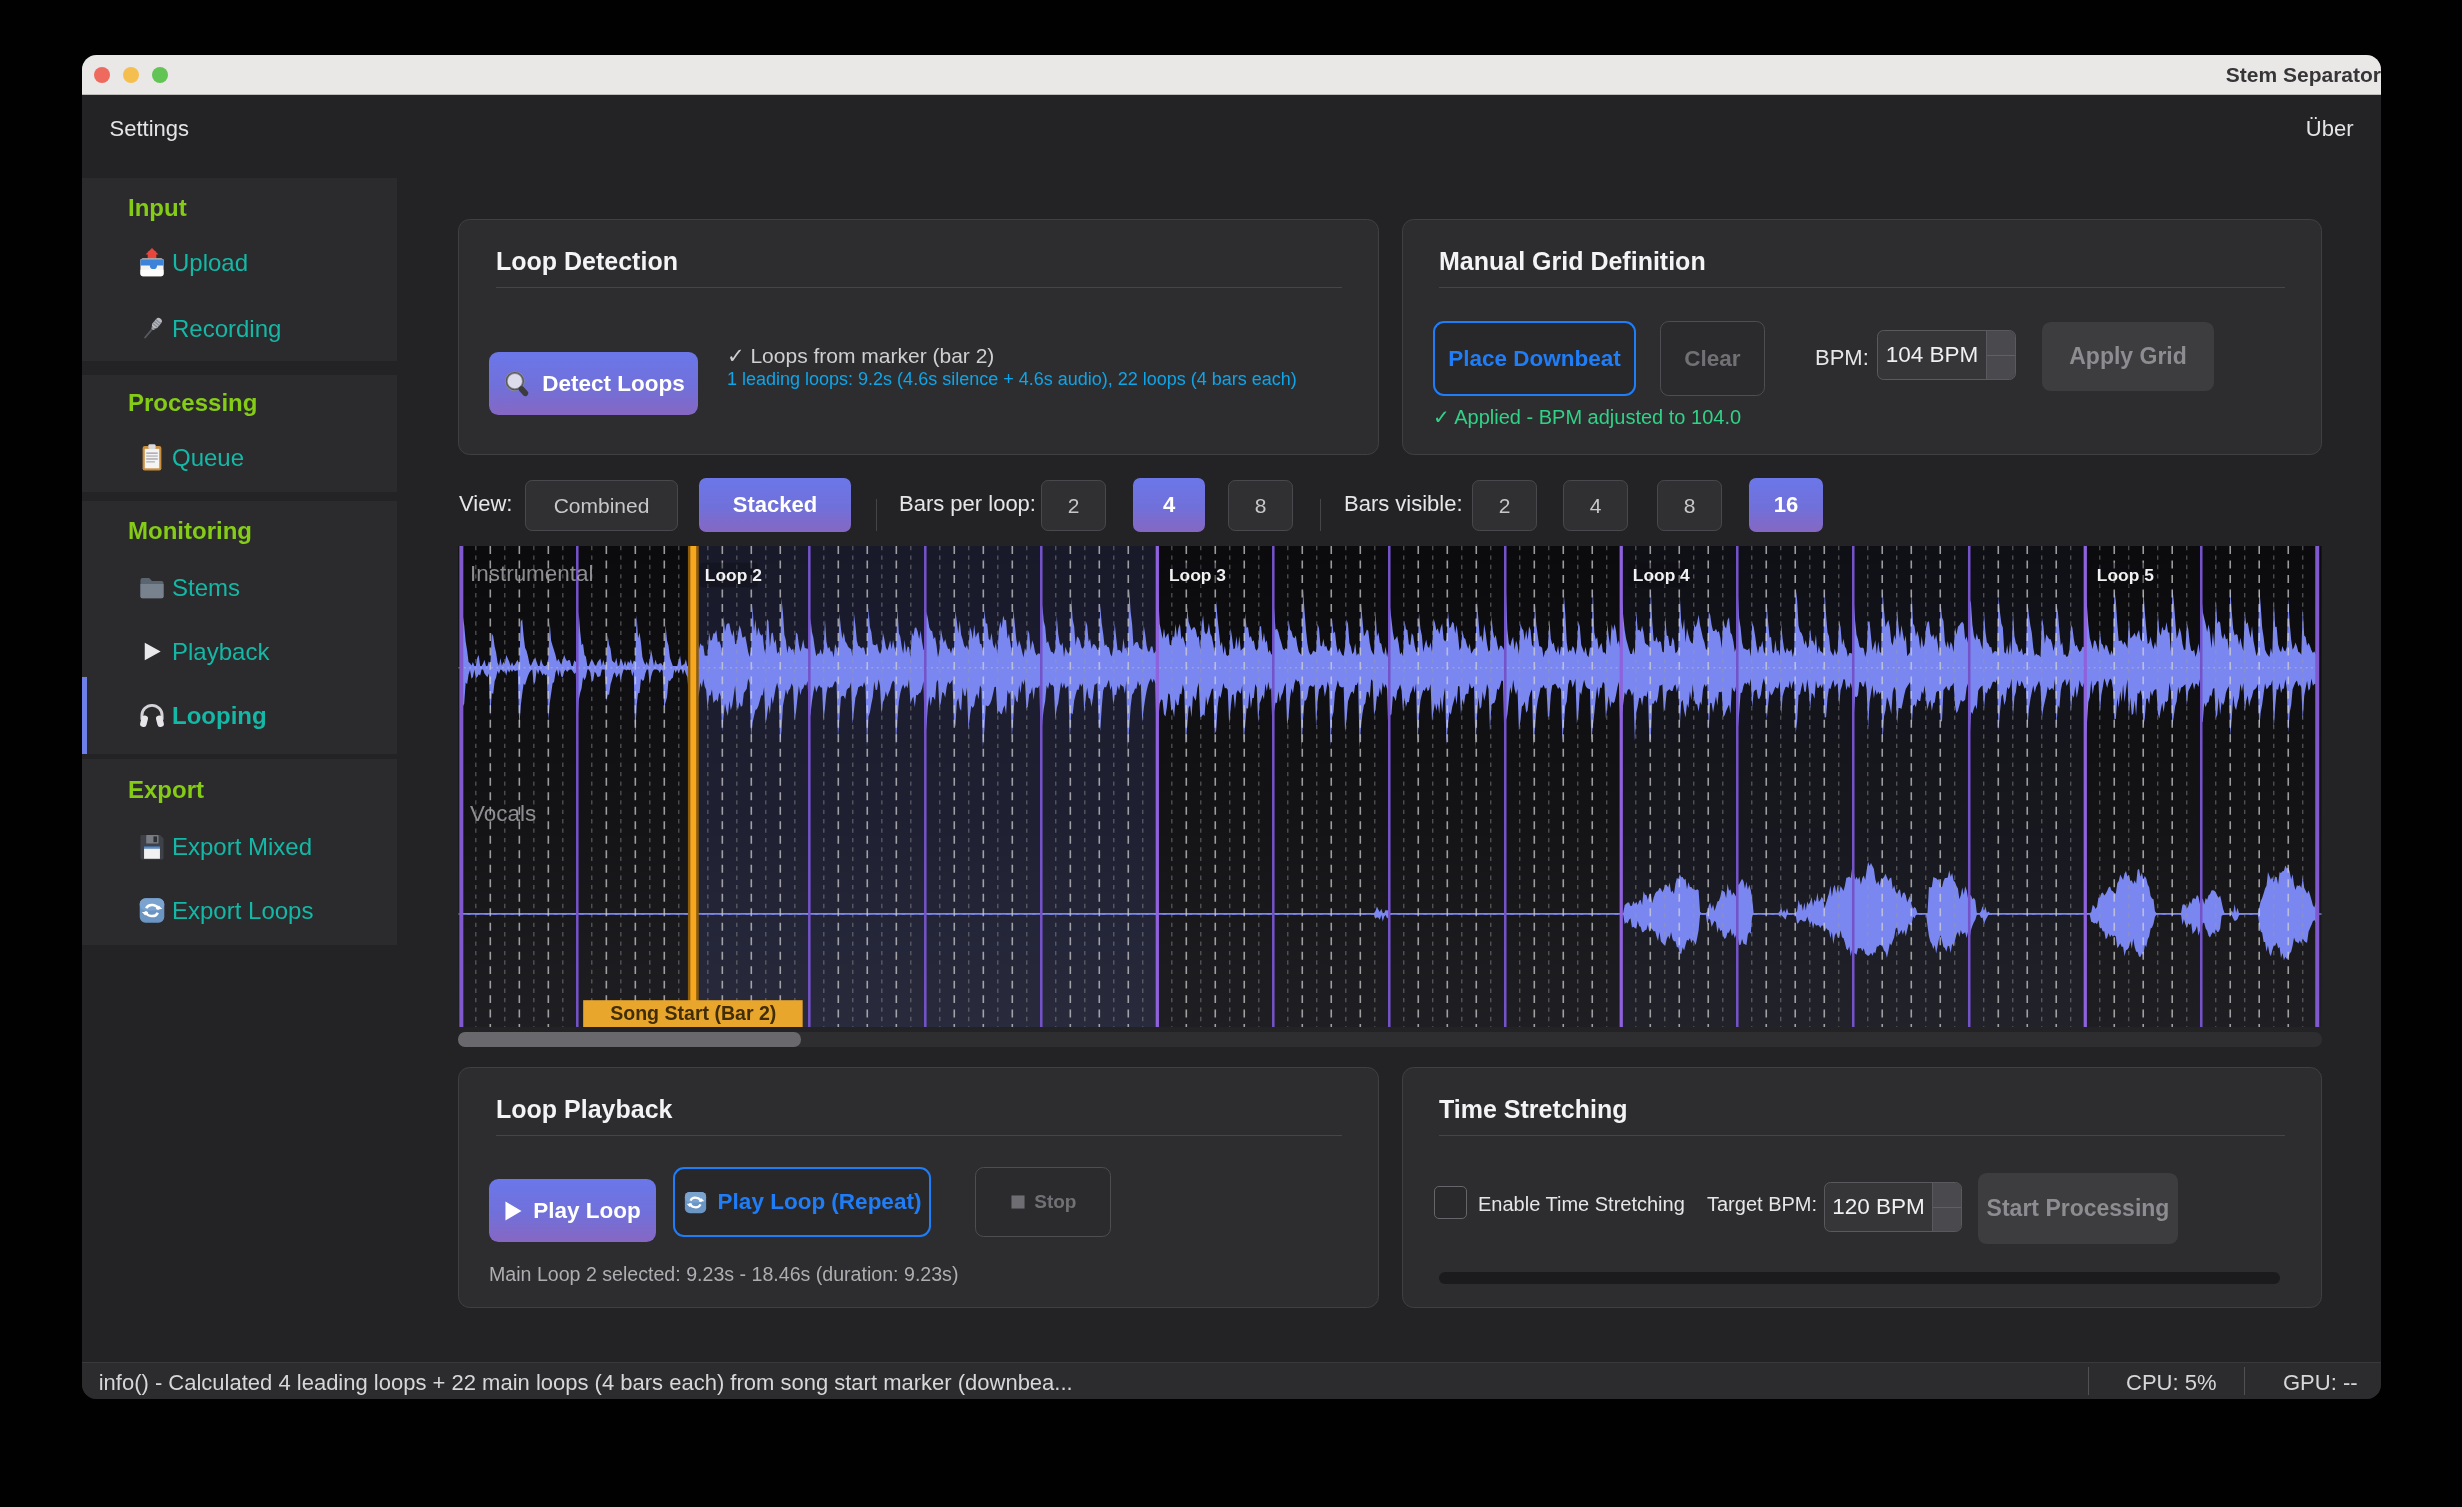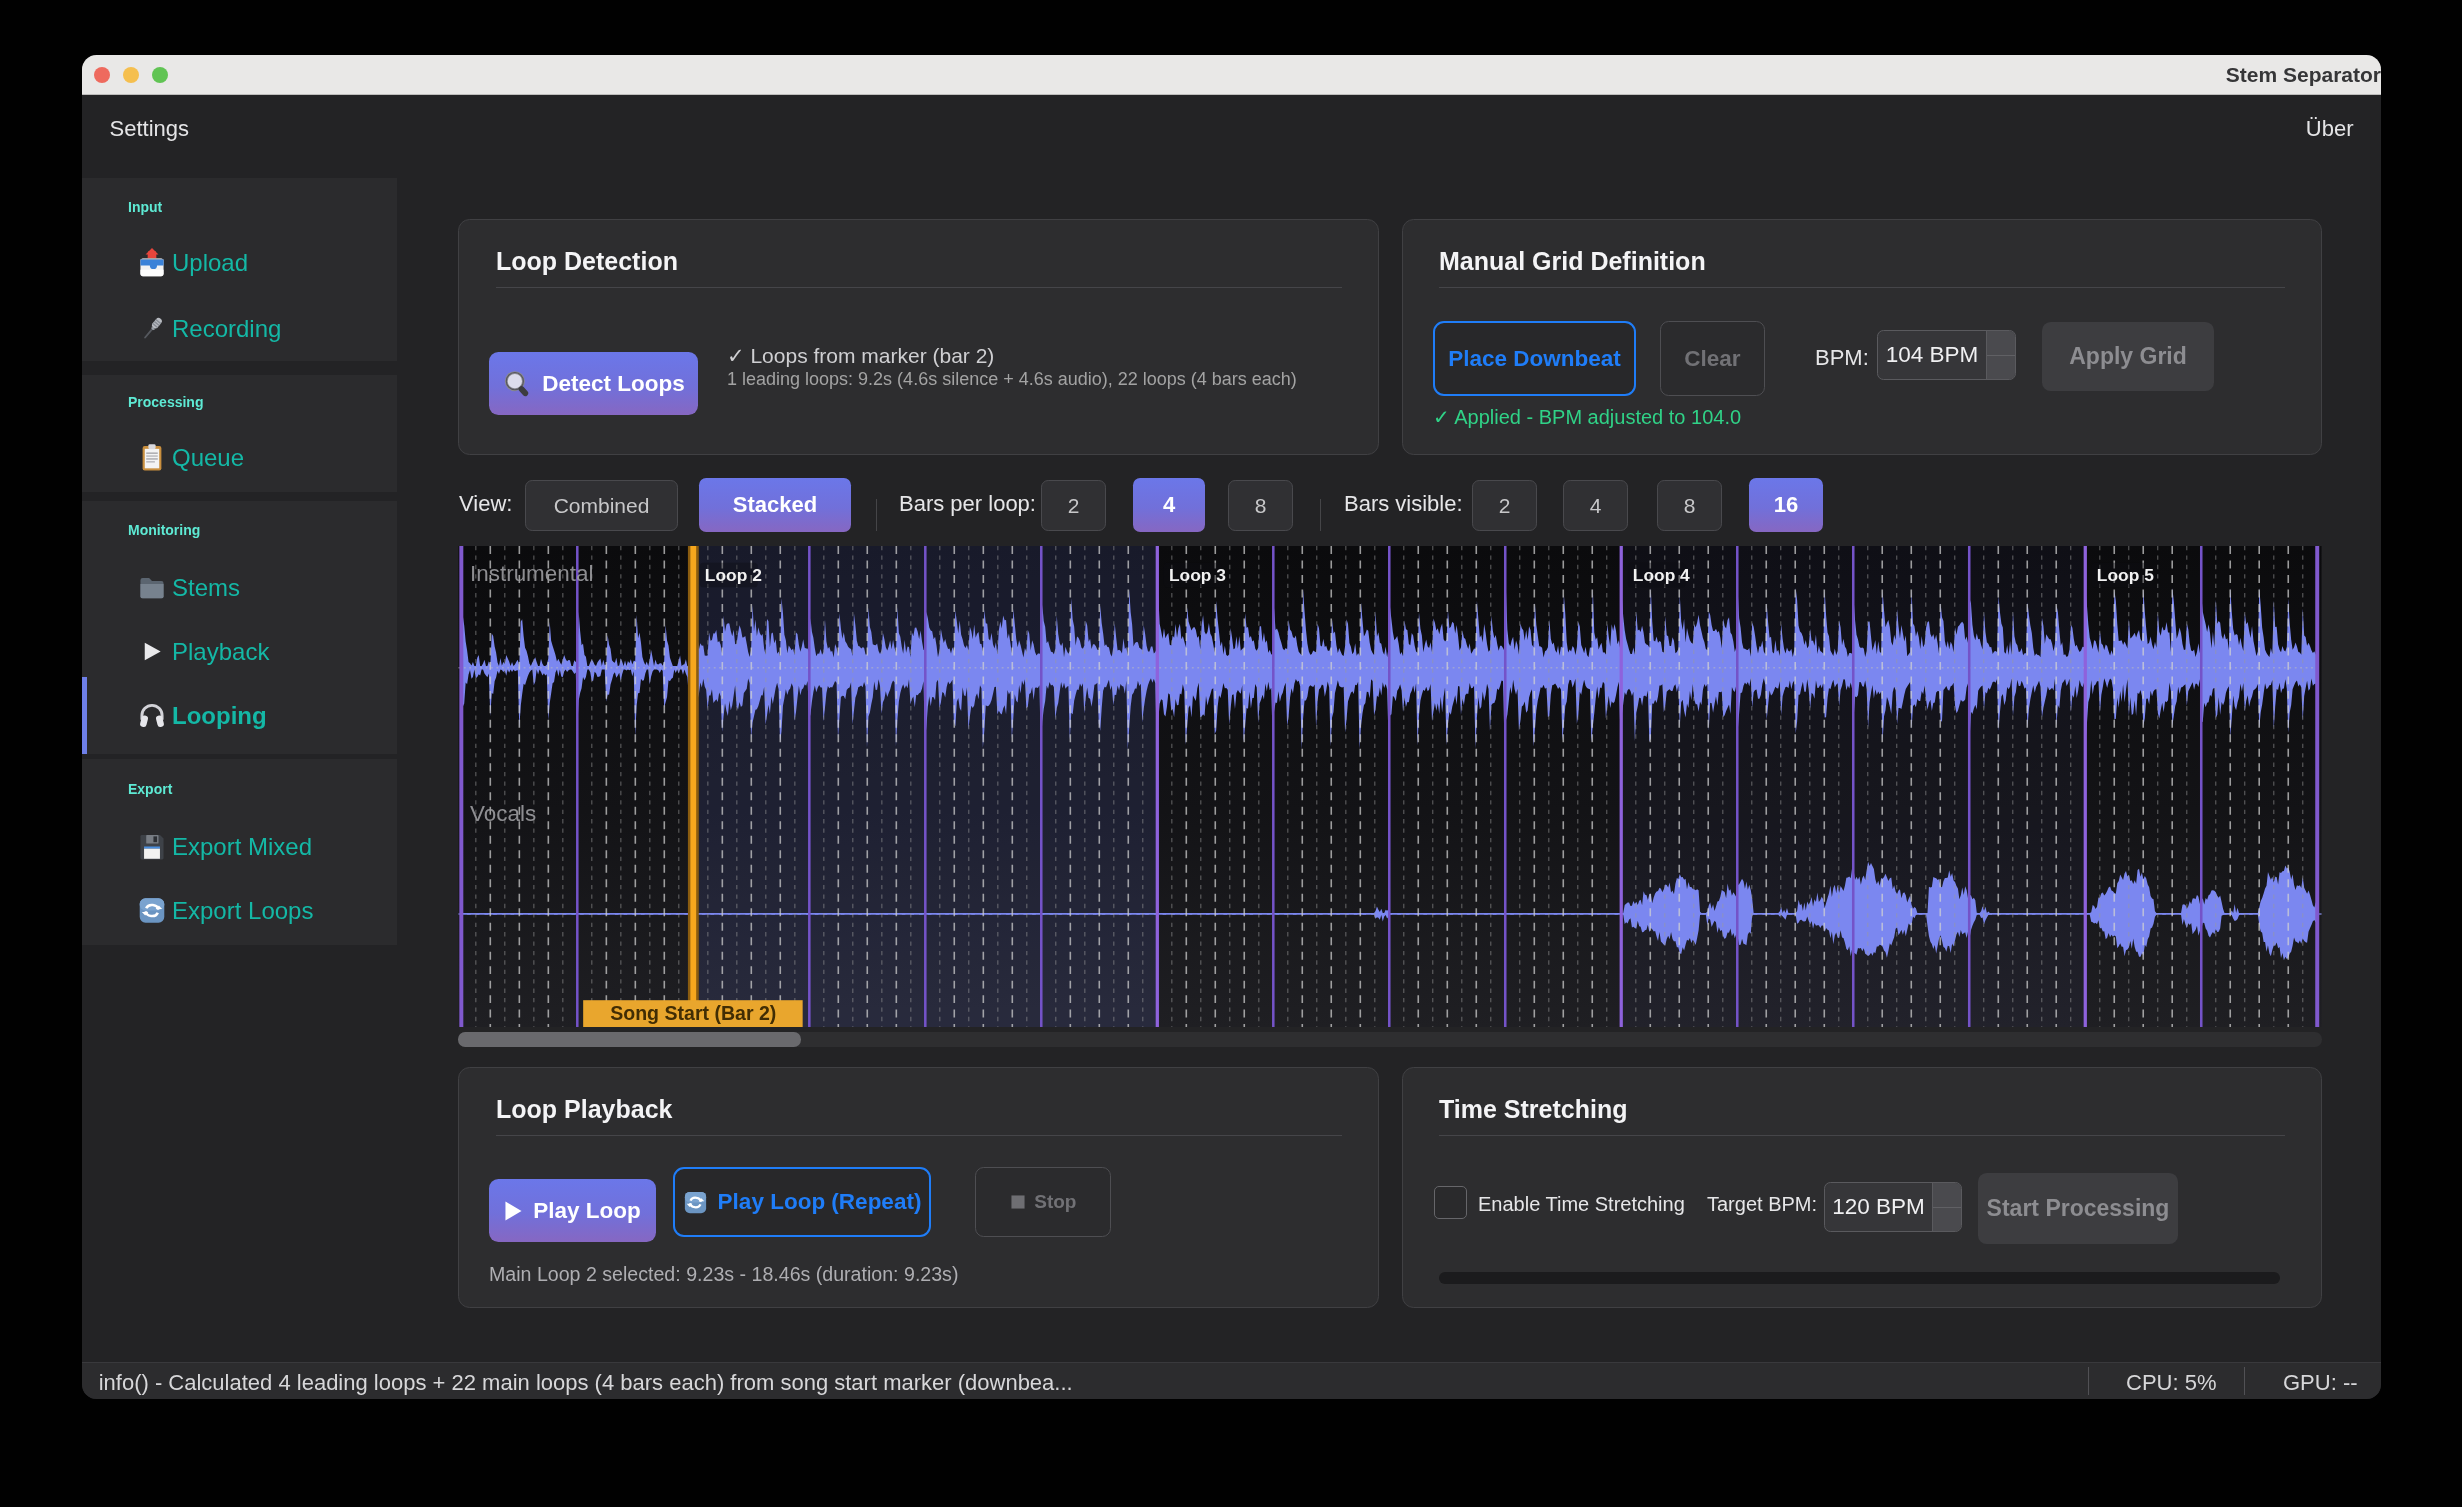--- a/index.html
+++ b/index.html
@@ -2,35 +2,35 @@
 <html style="font-size:11.6px"><head><meta charset="utf-8"><style>
 *{margin:0;padding:0;box-sizing:border-box}
 html,body{width:2462px;height:1507px;background:#010101;font-family:"Liberation Sans",sans-serif;overflow:hidden}
 #win{position:absolute;left:82px;top:55px;width:2299px;height:1344px;background:#232325;border-radius:14.5px;overflow:hidden}
 .abs{position:absolute}
 #titlebar{left:0;top:0;width:2299px;height:40px;background:#e9e8e7;border-bottom:0.7px solid #bdbcbb}
 .tl{top:11.6px;width:16px;height:16px;border-radius:50%}
 #title{left:0;top:0;width:2299px;height:40px;line-height:40px;text-align:right;font-size:21px;font-weight:bold;color:#363638}
 .menu{top:61px;height:25px;line-height:25px;font-size:22px;color:#e4e4e6}
 .sec{left:0;width:315px;background:#2b2b2d}
-.seclabel{left:46px;font-size:14px;font-weight:bold;color:#5eead4;height:25px;line-height:25px}
+.seclabel{left:46px;font-size:24px;font-weight:bold;color:#84cc16;height:25px;line-height:25px}
 .item{left:90px;font-size:24px;color:#14b8a6;height:29px;line-height:29px;white-space:nowrap}
 .icon{left:57px;width:26px;height:29px}
 .card{background:#2d2d2f;border:1.4px solid #404043;border-radius:11.6px}
 .ctitle{font-size:25px;font-weight:bold;color:#f4f4f6;height:29px;line-height:29px}
 .cdiv{height:0.7px;background:#454549}
 .btn-purple{white-space:nowrap;background:linear-gradient(180deg,#6b77e9 0%,#7170da 55%,#8667c2 100%);border-radius:9.4px;color:#fff;font-weight:bold;display:flex;align-items:center;justify-content:center;gap:10px}
 .btn-blue{white-space:nowrap;background:#28282a;border:2.2px solid #1f7df8;border-radius:11px;color:#1f7df8;font-weight:bold;display:flex;align-items:center;justify-content:center;gap:10px}
 .btn-gray{background:#2b2b2d;border:1.4px solid #4e4e52;border-radius:8.7px;color:#717175;font-weight:bold;display:flex;align-items:center;justify-content:center;gap:8.7px}
 .btn-fill{white-space:nowrap;background:#3d3d40;border-radius:8.7px;color:#8d8d91;font-weight:bold;display:flex;align-items:center;justify-content:center}
 .tog{background:#303033;border:1.4px solid #49494d;border-radius:7.2px;color:#c7c7c9;font-size:21px;display:flex;align-items:center;justify-content:center}
 .tog.on{background:linear-gradient(180deg,#6b77e9 0%,#7170da 55%,#8667c2 100%);border:none;color:#fff;font-weight:bold}
 .vsep{width:1.4px;height:32px;background:#454548;top:444px}
 .lbl{font-size:22px;color:#e6e6e8;height:26px;line-height:26px}
-.gray1{color:#cfcfd2}.gray2{color:#a3a3a3}
+.gray1{color:#cfcfd2}.gray2{color:#0ea5e9}
 .stepper{border:1.4px solid #5a5a5e;border-radius:6.5px;background:#363639;display:flex;overflow:hidden}
 .stepval{flex:1;display:flex;align-items:center;justify-content:center;font-size:22.5px;color:#f0f0f2}
 .stepbtns{width:29px;background:#4a4a4e;border-left:0.7px solid #5a5a5e;display:flex;flex-direction:column}
 .stepbtns div{flex:1}
 .stepbtns div:first-child{border-bottom:1.4px solid #606064}
 #statusbar{left:0;top:1307px;width:2299px;height:38px;background:#2c2c2e;border-top:0.7px solid #39393c;font-size:22px;color:#d7d7d9}
 </style></head><body>
 <div id="win">
 <div class="abs" style=""></div>
 <div class="abs" id="titlebar"></div>

